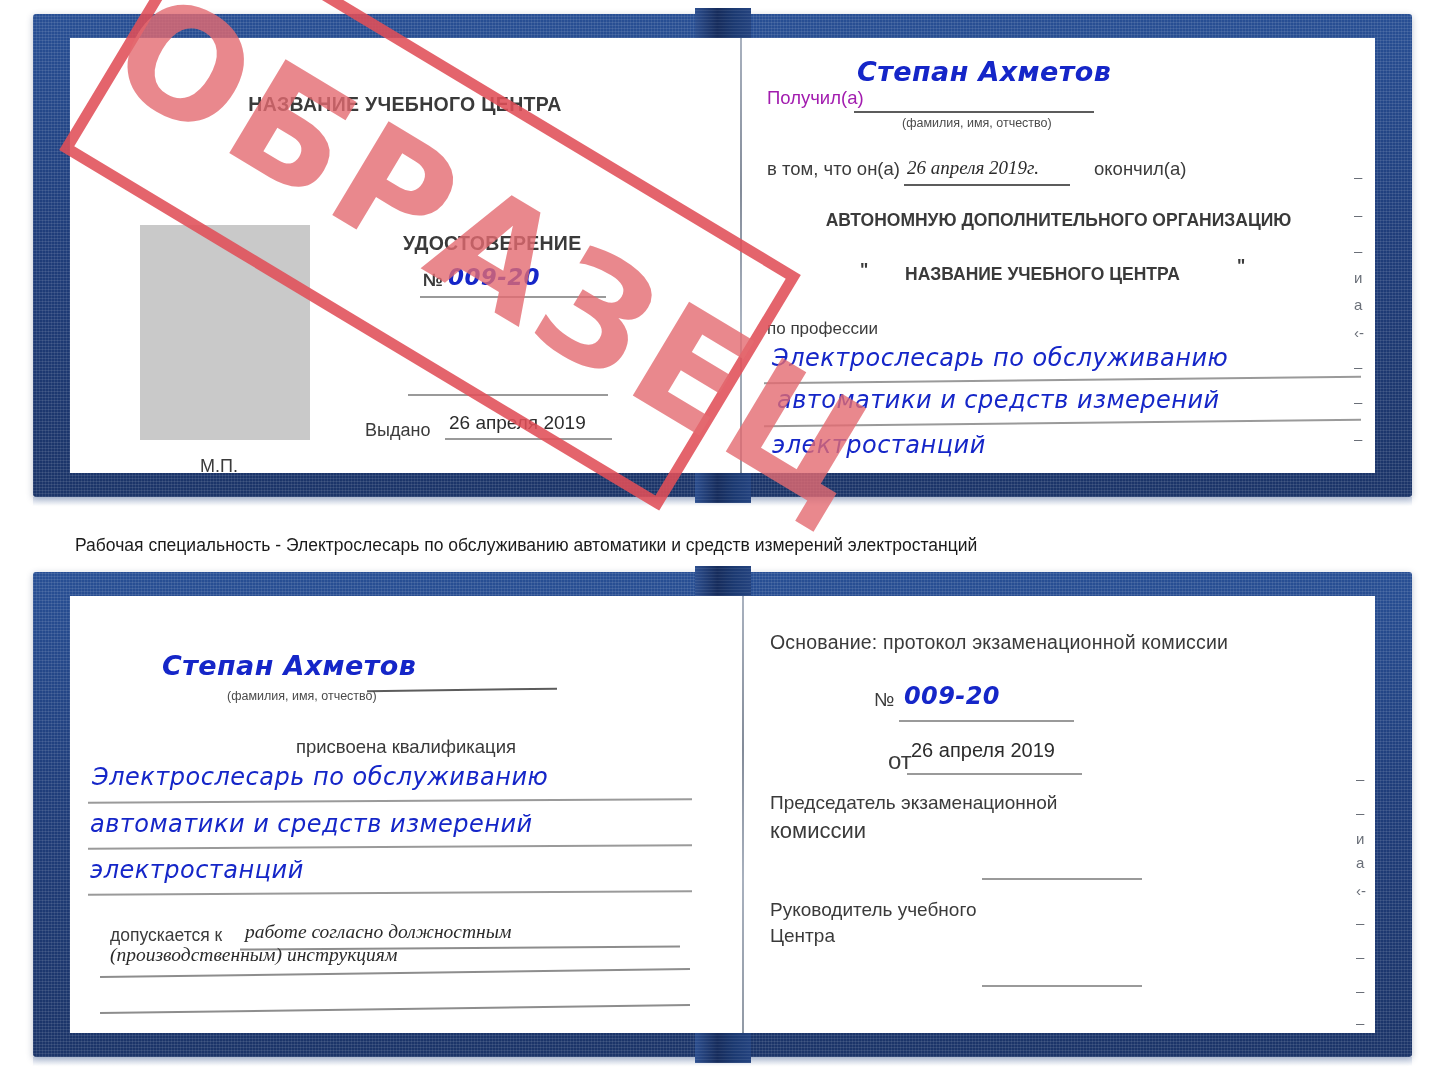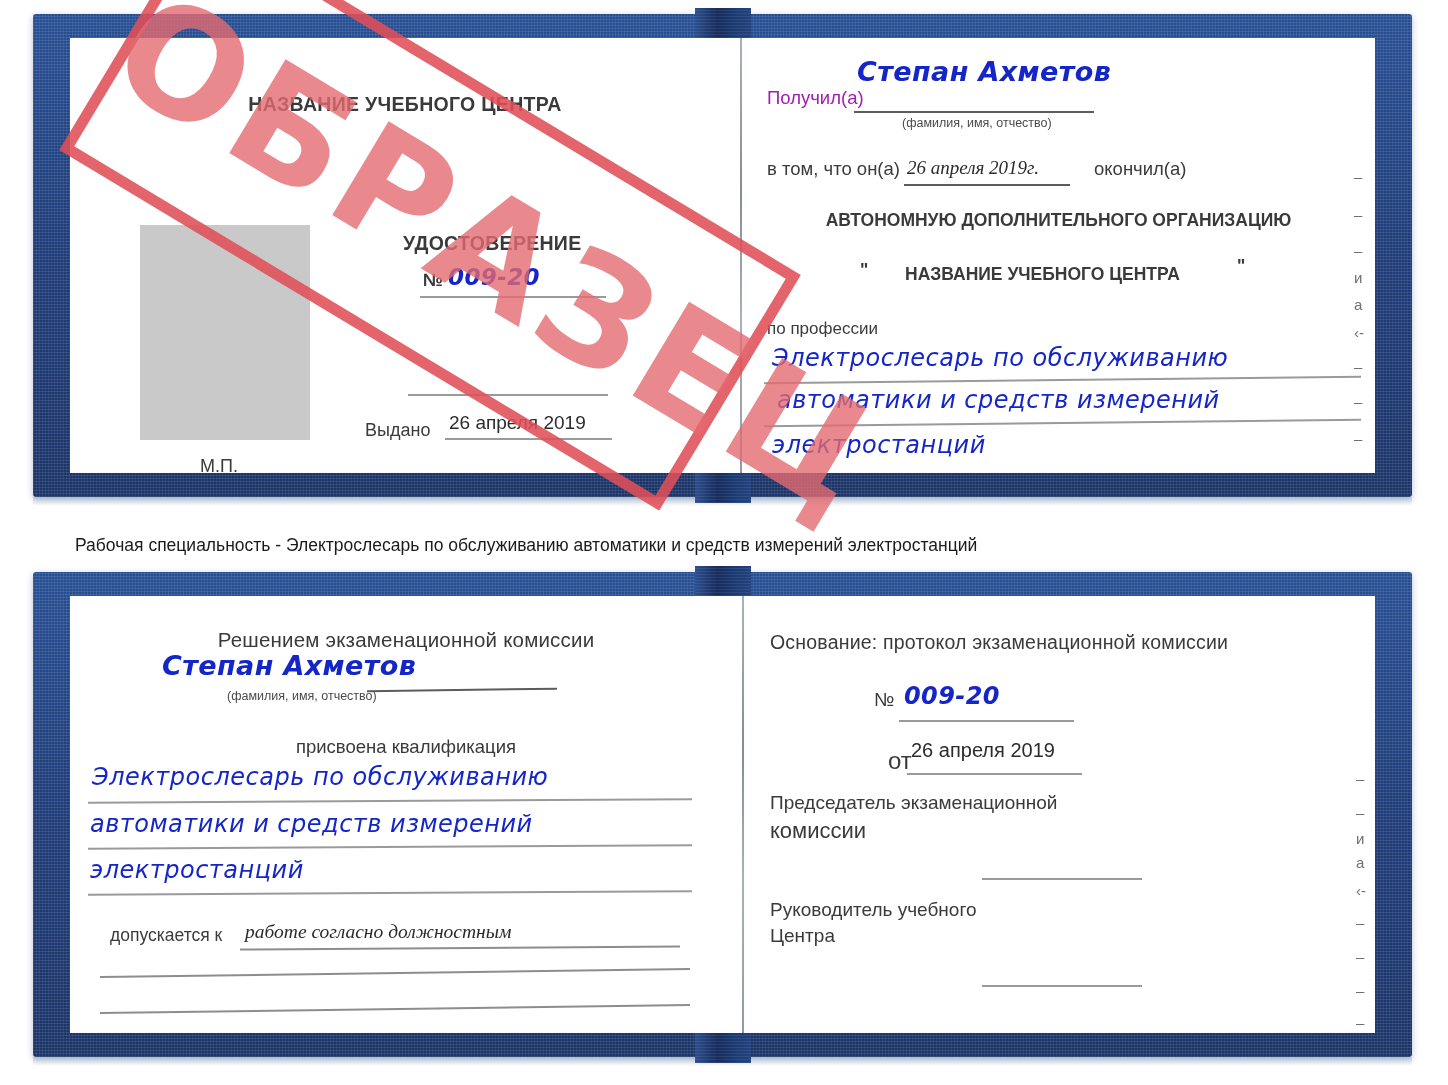--- a/index.html
+++ b/index.html
@@ -198,40 +198,40 @@
 
   <div class="spine-tab" style="top:-6px;height:30px;"></div>
   <div class="spine-tab" style="bottom:-6px;height:30px;"></div>
 
   <div class="pages" style="left:37px;top:24px;right:37px;bottom:24px;">
 
     <div class="page-divider" style="left:672px;"></div>
 
     <div class="page" style="left:0;width:672px;">
 
-      <div class="t" style="left:50%;transform:translateX(-50%);top:32px;font-size:20.5px;color:#3a3a3a;letter-spacing:.2px;">Решением экзаменационной комиссии</div>
 
       <div class="t hand-b" style="left:92px;top:54px;font-size:27px;">Степан Ахметов</div>
       <div class="rule dark" style="left:297px;top:93px;width:190px;transform:rotate(-0.8deg);"></div>
       <div class="t" style="left:157px;top:93px;font-size:12.5px;color:#4a4a4a;">(фамилия, имя, отчество)</div>
 
       <div class="t" style="left:50%;transform:translateX(-50%);top:140px;font-size:18.5px;color:#3a3a3a;">присвоена квалификация</div>
 
       <div class="t hand" style="left:22px;top:167px;font-size:24px;">Электрослесарь по обслуживанию</div>
       <div class="rule" style="left:18px;top:204px;width:604px;transform:rotate(-0.35deg);"></div>
 
       <div class="t hand" style="left:20px;top:214px;font-size:24px;">автоматики и средств измерений</div>
       <div class="rule" style="left:18px;top:250px;width:604px;transform:rotate(-0.35deg);"></div>
 
       <div class="t hand" style="left:20px;top:260px;font-size:24px;">электростанций</div>
       <div class="rule" style="left:18px;top:296px;width:604px;transform:rotate(-0.35deg);"></div>
 
       <div class="t" style="left:40px;top:329px;font-size:17.5px;color:#3b3b3b;">допускается к</div>
       <div class="t serif-hand" style="left:175px;top:325px;font-size:19.5px;">работе согласно должностным</div>
       <div class="rule thin" style="left:170px;top:351px;width:440px;transform:rotate(-0.4deg);"></div>
+      <div class="t serif-hand" style="left:40px;top:348px;font-size:19.5px;">(производственным) инструкциям</div>
       <div class="rule thin" style="left:30px;top:376px;width:590px;transform:rotate(-0.8deg);"></div>
       <div class="rule thin" style="left:30px;top:412px;width:590px;transform:rotate(-0.8deg);"></div>
     </div>
 
     <div class="page" style="left:674px;right:0;">
 
       <div class="t" style="left:26px;top:35px;font-size:19.5px;color:#3a3a3a;letter-spacing:.2px;">Основание: протокол экзаменационной комиссии</div>
 
       <div class="t" style="left:130px;top:93px;font-size:19px;color:#3b3b3b;">№</div>
       <div class="t hand-b" style="left:160px;top:86px;font-size:24px;">009-20</div>

